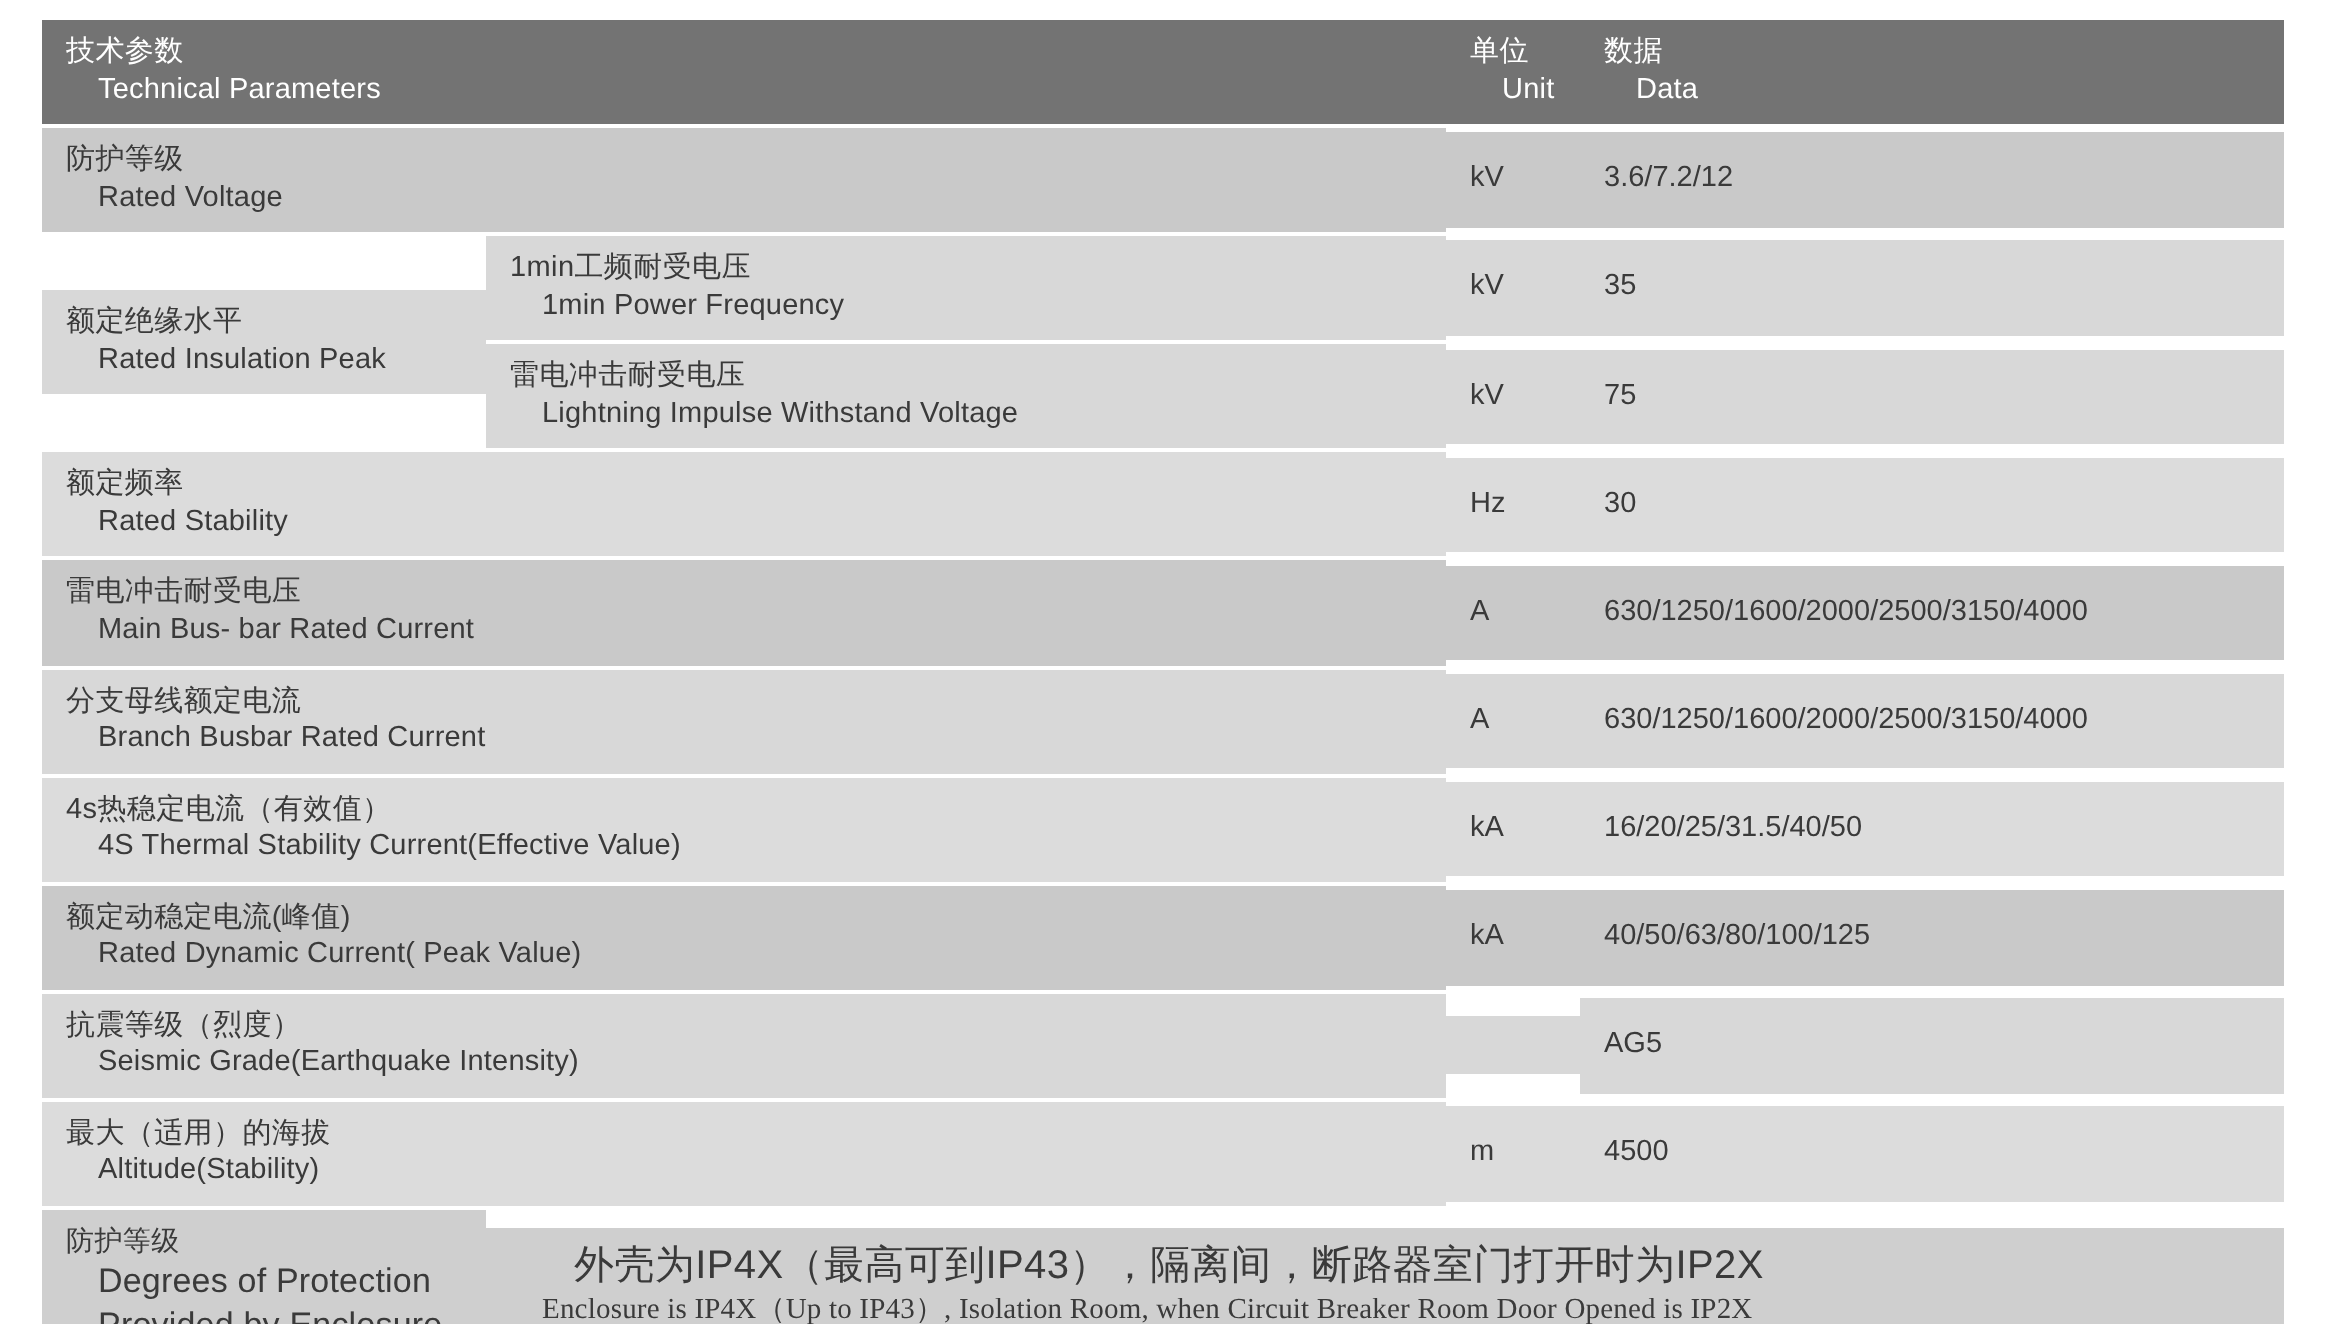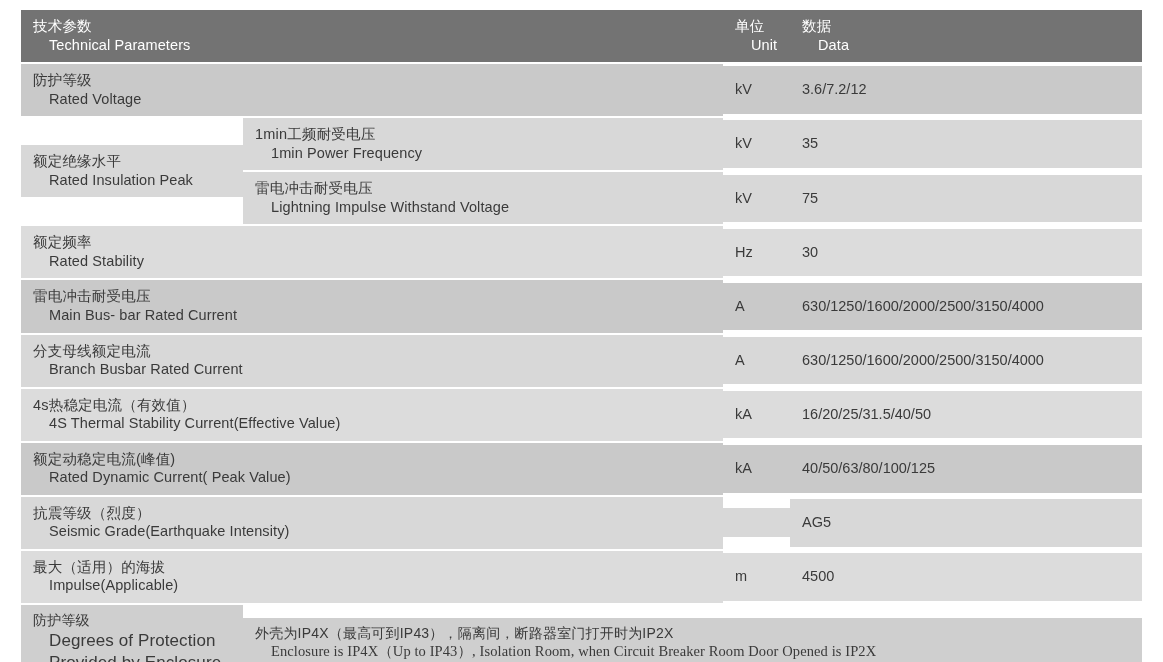--- a/index.html
+++ b/index.html
@@ -57,21 +57,21 @@
   .small .en { font-size: 17px; }
   .unit-col { width: 67px; }
   .data-col { width: 352px; }
   .sub-label-col { width: 480px; }
   .merge-left { width: 222px; }
   .vmid { vertical-align: middle; }
   .single-line {
     padding-top: 14px;
     padding-bottom: 15px;
   }
-  .wide-text .cn { font-size: 14px; }
+  .wide-text .cn { font-size: 20px; margin-left: 32px; }
   .wide-text .en { font-size: 14.5px; font-family: Liberation Serif, serif; }
   .nowrap { white-space: nowrap; }
 </style>
 </head>
 <body>
 
 <table id="spec-table">
   <colgroup>
     <col class="merge-left">
     <col class="sub-label-col">
@@ -238,21 +238,21 @@
     </td>
     <td>
       <div class="cell single-line">AG5</div>
     </td>
   </tr>
 
   <tr class="band3">
     <td colspan="2">
       <div class="cell">
         <span class="cn">最大（适用）的海拔</span>
-        <span class="en">Impulse(Applicable)</span>
+        <span class="en">Altitude(Stability)</span>
       </div>
     </td>
     <td>
       <div class="cell single-line">m</div>
     </td>
     <td>
       <div class="cell single-line">4500</div>
     </td>
   </tr>
 

